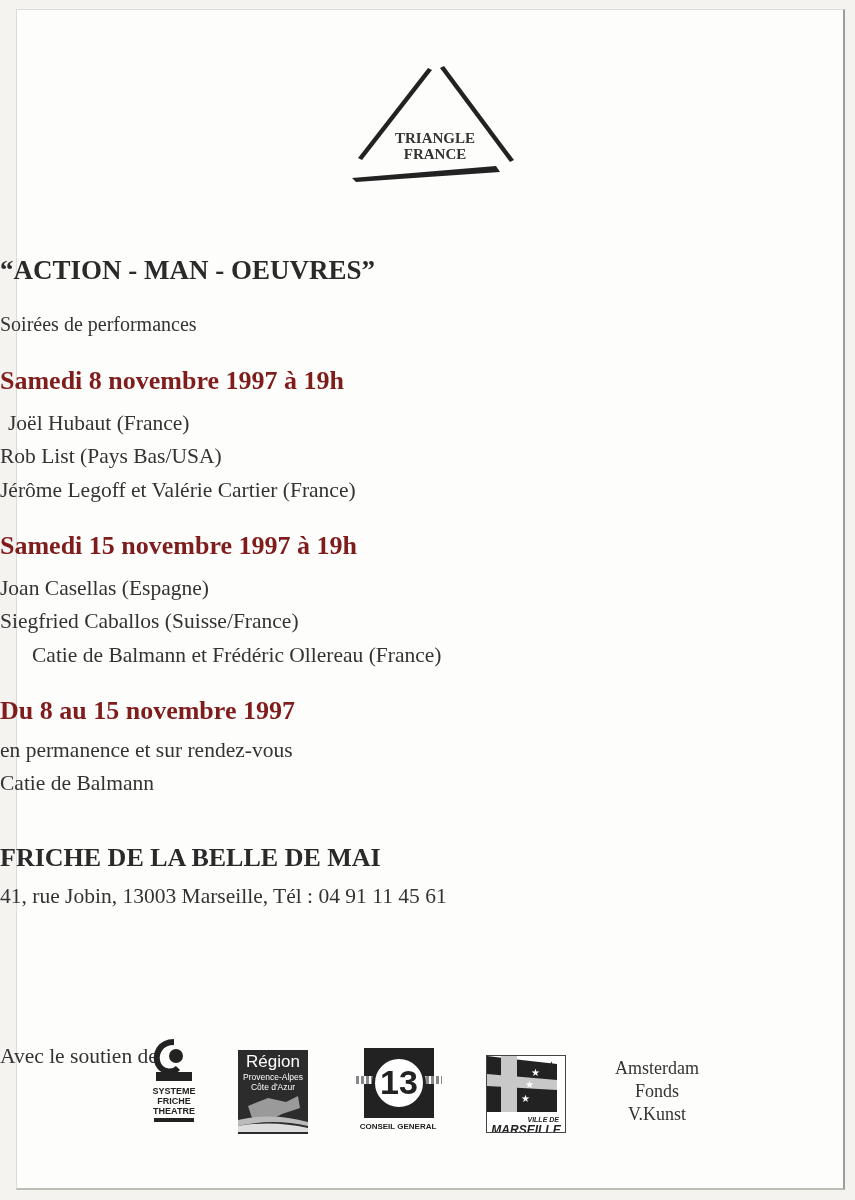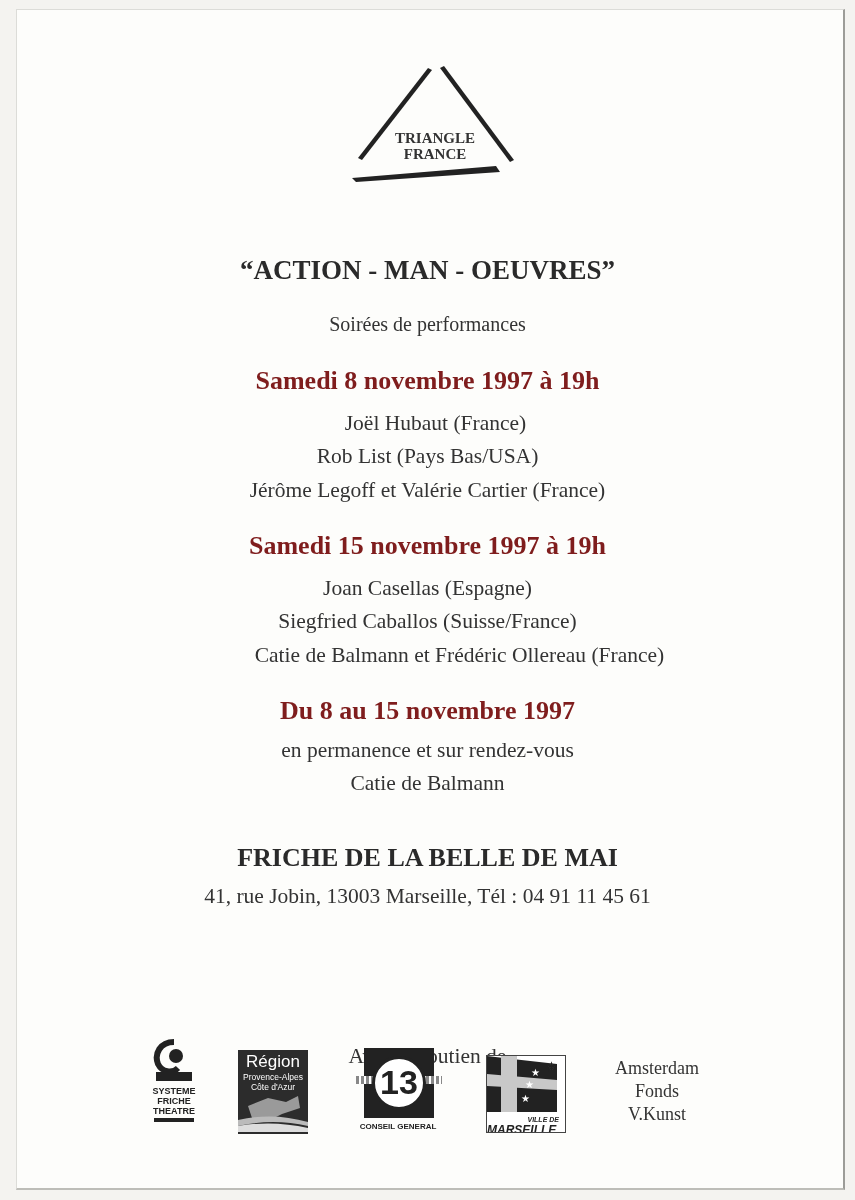--- a/index.html
+++ b/index.html
@@ -1,18 +1,18 @@
 <!DOCTYPE html>
 <html><head>
 <meta charset="utf-8">
 <style>
   html, body { margin:0; padding:0; }
   body { width:855px; height:1200px; background:#f4f3f0; position:relative; overflow:hidden; font-family:"Liberation Serif", serif; color:#2b2b2b; }
   .card { position:absolute; left:16px; top:9px; width:829px; height:1181px; background:#fdfdfb; border-top:1px solid #dcdcd8; border-left:1px solid #dcdcd8; border-right:2px solid #9c9c98; border-bottom:2px solid #bdbdb8; box-sizing:border-box; }
-  .center { position:absolute; left:0; width:855px; text-align:center; white-space:nowrap; }
+  .center { position:absolute; left:0; width:855px; white-space:nowrap; }
   .logo { position:absolute; left:350px; top:62px; width:170px; height:122px; }
   .logo-text { position:absolute; left:0; width:170px; text-align:center; font-family:"Liberation Serif", serif; font-weight:bold; font-size:15px; color:#333; }
   .title { font-size:27px; font-weight:bold; color:#2a2a2a; }
   .sub { font-size:20px; color:#333; }
   .date { font-size:26px; font-weight:bold; color:#7f1d1d; }
   .line { font-size:21.5px; color:#333; }
   .venue { font-size:26px; font-weight:bold; color:#2a2a2a; }
   .addr { font-size:21.5px; color:#333; }
   .sponsor { position:absolute; }
 </style>
@@ -90,20 +90,20 @@
   <svg width="78" height="56" viewBox="0 0 78 56">
     <path d="M0 0 L70 8 L70 56 L0 56 Z" fill="#222"></path>
     <path d="M14 0 L30 0 L30 56 L14 56 Z" fill="#c8c8c8"></path>
     <path d="M0 18 L70 24 L70 34 L0 30 Z" fill="#c8c8c8"></path>
     <text x="44" y="20" fill="#fff" font-size="10">★</text>
     <text x="38" y="32" fill="#fff" font-size="10">★</text>
     <text x="34" y="46" fill="#fff" font-size="10">★</text>
     <text x="60" y="14" fill="#fff" stroke="#222" font-size="10">☆</text>
   </svg>
   <div style="font-family:'Liberation Sans',sans-serif; font-style:italic; font-weight:bold; font-size:7px; text-align:right; padding-right:6px; line-height:8px; color:#222;">VILLE DE</div>
-  <div style="font-family:'Liberation Sans',sans-serif; font-style:italic; font-weight:bold; font-size:12px; text-align:left; line-height:12px; color:#222;">MARSEILLE</div>
+  <div style="font-family:'Liberation Sans',sans-serif; font-style:italic; font-weight:bold; font-size:12px; text-align:center; line-height:12px; color:#222;">MARSEILLE</div>
 </div>
 
 <div class="sponsor" style="left:592px; top:1057px; width:130px; text-align:center; font-size:18px; line-height:23px; color:#333;">
   <div>Amsterdam</div>
   <div>Fonds</div>
   <div>V.Kunst</div>
 </div>
 
 </body></html>

